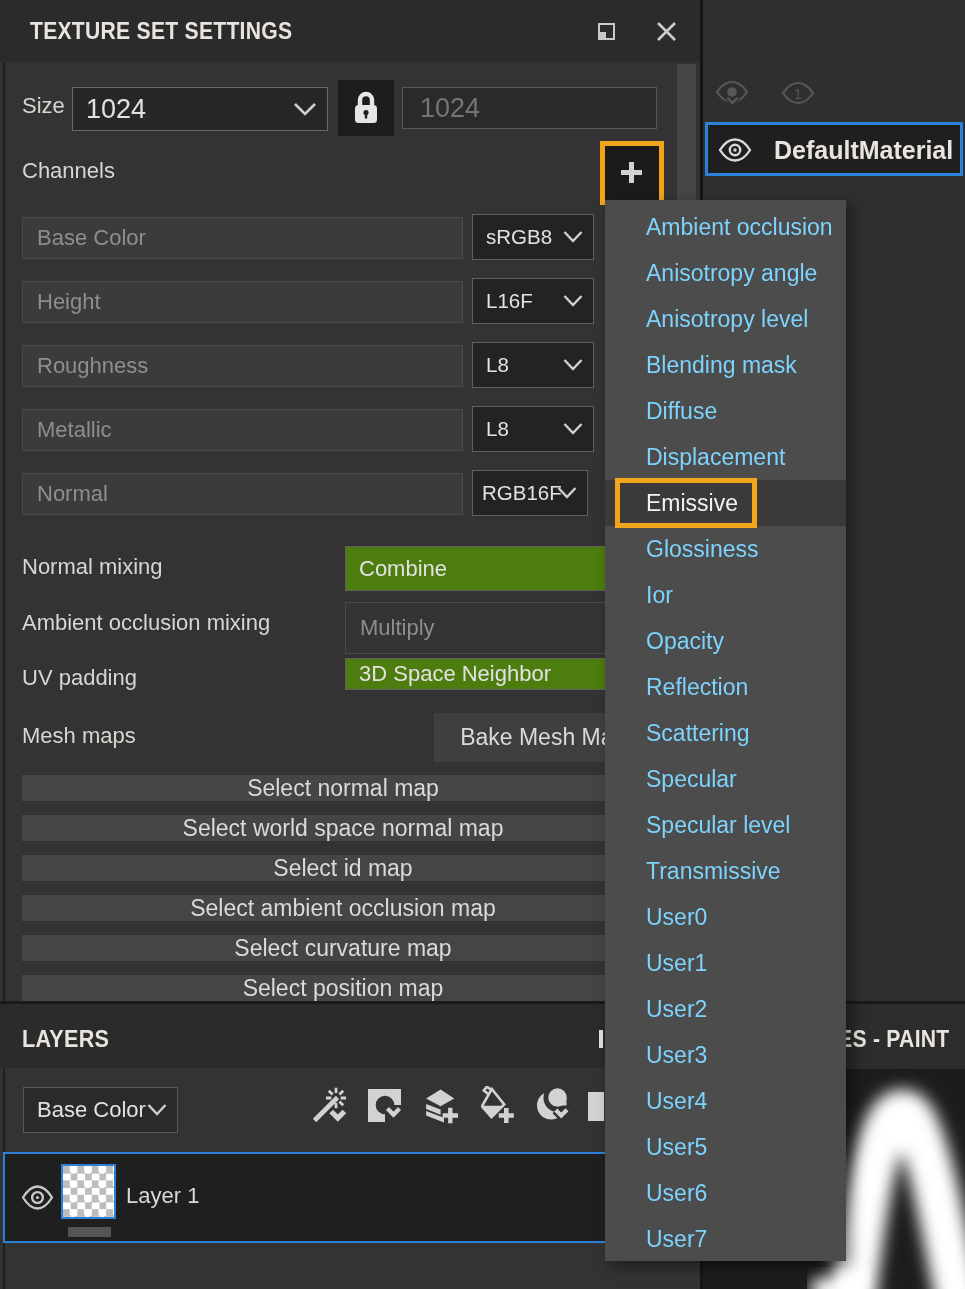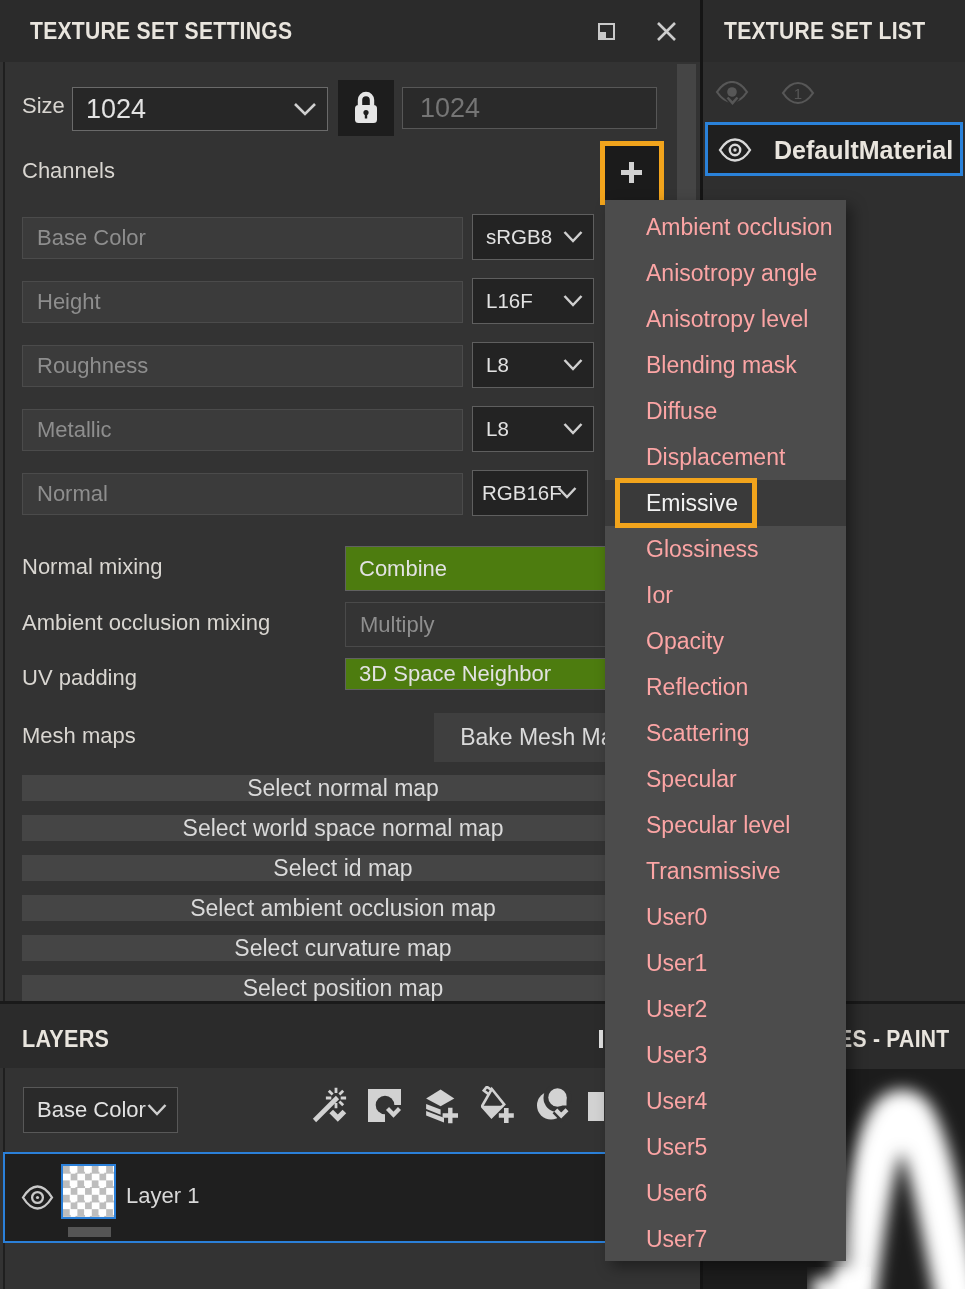--- a/index.html
+++ b/index.html
@@ -10,21 +10,21 @@
   .lbl{color:#d9d6d1;font-size:22px;}
   .dfield{background:#3b3b3b;border:1px solid #4b4b4b;color:#8e8e8e;font-size:22px;
           display:flex;align-items:center;padding-left:14px;box-sizing:border-box;}
   .efield{background:#4d7c0f;border:1px solid #616161;color:#e2e2e2;font-size:22px;
           display:flex;align-items:center;padding-left:13px;box-sizing:border-box;}
   .ddown{background:#232323;border:1px solid #5f5f5f;color:#e2e2e2;font-size:22px;
          display:flex;align-items:center;padding-left:13px;box-sizing:border-box;}
   .selbtn{background:#454545;color:#dadada;font-size:23px;display:flex;align-items:center;
           justify-content:center;box-sizing:border-box;}
   .chev{position:absolute;right:9px;top:50%;margin-top:-7px;}
-  .mitem{height:46px;display:flex;align-items:center;padding-left:41px;color:#fca5a5;font-size:23px;}
+  .mitem{height:46px;display:flex;align-items:center;padding-left:41px;color:#7dd3fc;font-size:23px;}
 </style>
 </head>
 <body>
 <div id="stage">
 
   <div class="abs" style="left:0;top:0;width:701px;height:1289px;background:#333333;"></div>
 
   <div class="abs" style="left:3px;top:0px;width:2px;height:1289px;background:#1f1f1f;"></div>
 
   <div class="abs hdr" style="left:0;top:0;width:701px;height:62px;">
@@ -87,21 +87,21 @@
   <div class="abs dfield" style="left:22px;top:473px;width:441px;height:42px;">Normal</div>
   <div class="abs ddown" style="left:472px;top:470px;width:116px;height:46px;padding-left:9px;font-size:20.5px;">RGB16F
     <svg class="chev" width="22" height="14" viewBox="0 0 22 14">
         <path d="M2.5 2 L11 11 L19.5 2" stroke="#cfcfcf" stroke-width="2.5" fill="none"></path>
       </svg>
   </div>
 
   <div class="abs lbl" style="left:22px;top:554px;">Normal mixing</div>
   <div class="abs efield" style="left:345px;top:546px;width:319px;height:45px;">Combine</div>
   <div class="abs lbl" style="left:22px;top:610px;">Ambient occlusion mixing</div>
-  <div class="abs dfield" style="left:345px;top:602px;width:319px;height:45px;background:#343434;border-color:#4a4a4a;">Multiply</div>
+  <div class="abs dfield" style="left:345px;top:602px;width:319px;height:52px;background:#343434;border-color:#4a4a4a;">Multiply</div>
   <div class="abs lbl" style="left:22px;top:665px;">UV padding</div>
   <div class="abs efield" style="left:345px;top:658px;width:319px;height:32px;">3D Space Neighbor</div>
 
   <div class="abs lbl" style="left:22px;top:723px;">Mesh maps</div>
   <div class="abs selbtn" style="left:434px;top:713px;width:230px;height:49px;background:#3f3f3f;">Bake Mesh Maps</div>
 
   <div class="abs selbtn" style="left:22px;top:775px;width:642px;height:26px;">Select normal map</div>
   <div class="abs selbtn" style="left:22px;top:815px;width:642px;height:26px;">Select world space normal map</div>
   <div class="abs selbtn" style="left:22px;top:855px;width:642px;height:26px;">Select id map</div>
   <div class="abs selbtn" style="left:22px;top:895px;width:642px;height:26px;">Select ambient occlusion map</div>
@@ -164,23 +164,20 @@
          background:repeating-conic-gradient(#ffffff 0% 25%, #bdbdbd 0% 50%);background-size:14.4px 14.4px;"></div>
     <div class="abs" style="left:121px;top:29px;color:#d8d8d8;font-size:22px;">Layer 1</div>
     <div class="abs" style="left:63px;top:73px;width:43px;height:10px;background:#555555;"></div>
   </div>
 
   <div class="abs" style="left:677px;top:64px;width:19px;height:938px;background:#454545;"></div>
 
   <div class="abs" style="left:700px;top:0;width:3px;height:1289px;background:#151515;"></div>
 
   <div class="abs" style="left:703px;top:0;width:262px;height:1289px;background:#2f2f2f;"></div>
-  <div class="abs hdr" style="left:703px;top:0;width:262px;height:62px;">
-    <div class="abs" style="left:21px;top:17px;transform:scaleX(0.88);transform-origin:0 50%;white-space:nowrap;">TEXTURE SET LIST</div>
-  </div>
 
   <svg class="abs" style="left:715px;top:81px;" width="38" height="26" viewBox="0 0 38 26">
     <path d="M2 11 C7 3.5 12 1 17 1 C22 1 27 3.5 32 11 C27 18.5 22 21 17 21 C12 21 7 18.5 2 11 Z" fill="none" stroke="#575757" stroke-width="2.2"></path>
     <circle cx="17" cy="11" r="4.8" fill="#575757"></circle>
     <path d="M12.5 16.5 L17.5 22 L22.5 16.5" fill="none" stroke="#2f2f2f" stroke-width="5.5"></path>
     <path d="M12.5 16.5 L17.5 22 L22.5 16.5" fill="none" stroke="#575757" stroke-width="2.6"></path>
   </svg>
   <svg class="abs" style="left:781px;top:81px;" width="34" height="24" viewBox="0 0 34 24">
     <path d="M2 12 C7 4.5 12 2 17 2 C22 2 27 4.5 32 12 C27 19.5 22 22 17 22 C12 22 7 19.5 2 12 Z" fill="none" stroke="#575757" stroke-width="2.2"></path>
     <text x="17" y="17.5" font-size="15" fill="#575757" text-anchor="middle" font-family="Liberation Sans">1</text>

